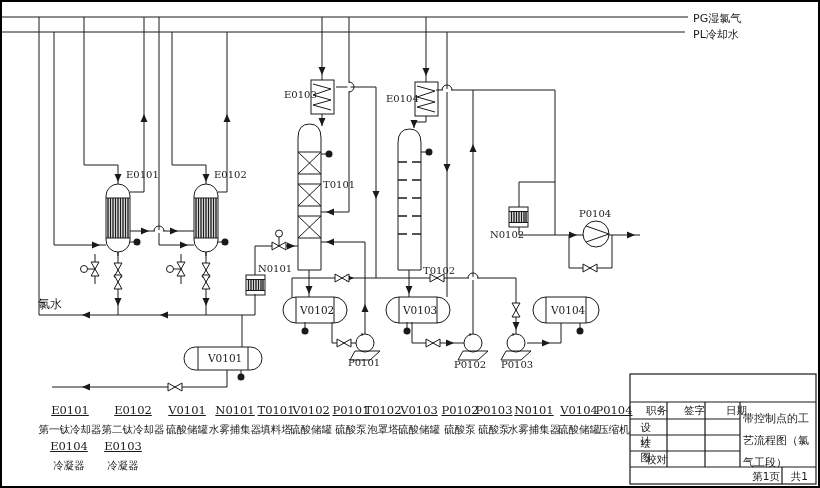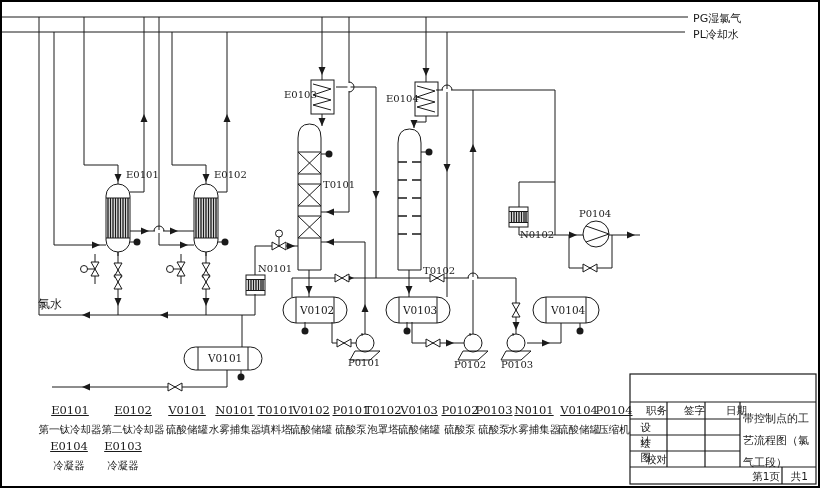--- a/index.html
+++ b/index.html
@@ -284,21 +284,21 @@
 <div class="lbl stream" style="left:691px;top:25px;">PL冷却水</div>
 <div class="lbl stream" style="left:36px;top:294px;font-size:12px;">氯水</div>
 
 <div class="lbl tag" style="left:124px;top:167px;">E0101</div>
 <div class="lbl tag" style="left:212px;top:167px;">E0102</div>
 <div class="lbl tag" style="left:282px;top:87px;">E0103</div>
 <div class="lbl tag" style="left:384px;top:91px;">E0104</div>
 <div class="lbl tag" style="left:321px;top:177px;">T0101</div>
 <div class="lbl tag" style="left:421px;top:263px;">T0102</div>
 <div class="lbl tag" style="left:256px;top:261px;">N0101</div>
-<div class="lbl tag" style="left:518px;top:227px;text-align:center;">N0102</div>
+<div class="lbl tag" style="left:488px;top:227px;text-align:center;">N0102</div>
 <div class="lbl tag" style="left:346px;top:355px;">P0101</div>
 <div class="lbl tag" style="left:452px;top:357px;">P0102</div>
 <div class="lbl tag" style="left:499px;top:357px;">P0103</div>
 <div class="lbl tag" style="left:577px;top:206px;">P0104</div>
 <div class="lbl vtag" style="left:206px;top:350px;">V0101</div>
 <div class="lbl vtag" style="left:298px;top:302px;">V0102</div>
 <div class="lbl vtag" style="left:401px;top:302px;">V0103</div>
 <div class="lbl vtag" style="left:549px;top:302px;">V0104</div>
 
 <div class="leg" style="left:30px;top:402px;">

